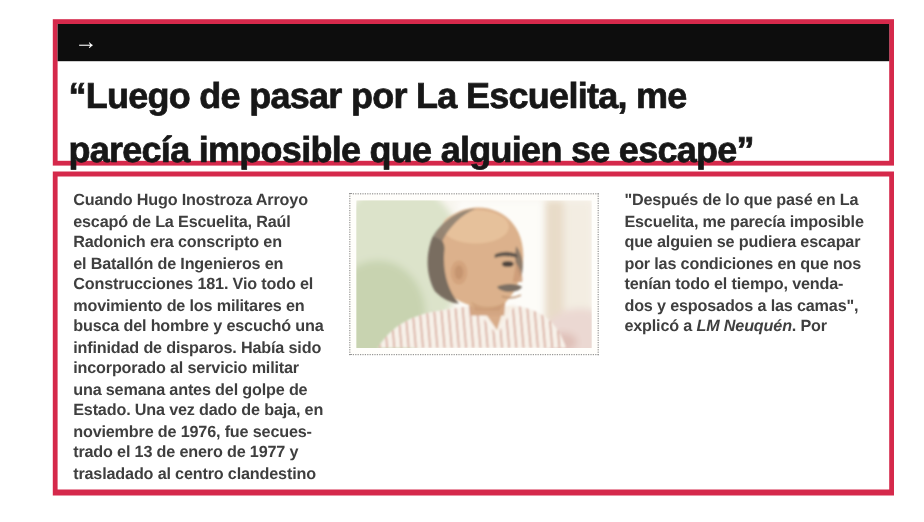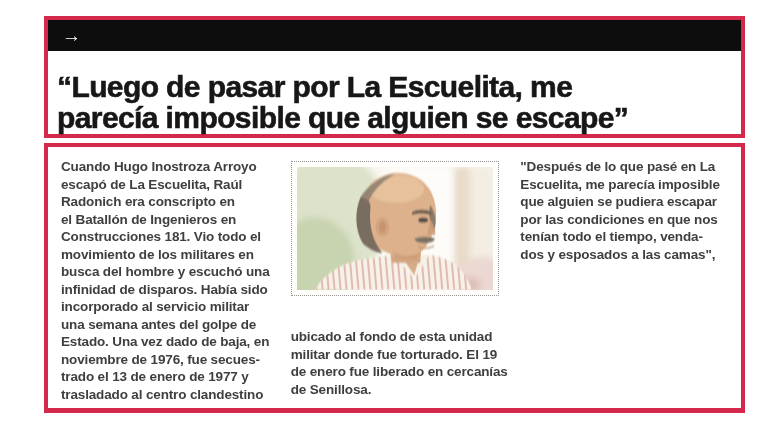--- a/index.html
+++ b/index.html
@@ -18,22 +18,22 @@
     position:absolute;left:44px;top:16px;width:701px;height:122px;
     border:4px solid var(--accent);background:#fff;
   }
   .kicker{
     height:31px;background:var(--kicker-bg);color:#fff;
     display:flex;align-items:center;padding:0 14px;
     font-size:16px;font-weight:bold;letter-spacing:0.6px;
   }
   .kicker .arrow{font-size:19px;margin-right:9px;line-height:1;}
   .headline{
-    margin:20px 8px 0 9px;
-    font-size:30px;line-height:31px;font-weight:bold;
+    margin:7px 8px 0 9px;
+    font-size:30px;line-height:45px;font-weight:bold;
     letter-spacing:-0.6px;color:var(--headline-text);
     white-space:pre-line;
     -webkit-text-stroke:0.6px var(--headline-text);
   }
 
   
   .body-box{
     position:absolute;left:44px;top:143px;width:701px;height:270px;
     border:4px solid var(--accent);border-bottom-width:5px;background:#fff;
     display:flex;gap:21px;padding:11px 12px 0 13px;
@@ -124,29 +124,26 @@
             <path d="M116,45 C122,42 130,42 135,45 L135,48 C129,46 121,46 116,48 Z" fill="#4f443a"></path>
             <ellipse cx="127" cy="53" rx="5" ry="2.6" fill="#3c332b"></ellipse>
             <path d="M134,52 C138,58 140,64 139,68 L131,68 Z" fill="#c89068" opacity="0.85"></path>
             <path d="M118,72 C124,69 134,69 139,72 C137,77 121,78 118,72 Z" fill="#6e6052"></path>
             <path d="M122,80 C128,82 134,81 138,79" stroke="#b07f58" stroke-width="1.2" fill="none"></path>
             <path d="M96,84 C104,90 116,90 124,85 L120,92 L100,92 Z" fill="#c08a60" opacity="0.5"></path>
           </g>
           <rect width="198" height="123" fill="#ffffff" opacity="0.1"></rect>
         </svg>
       </div>
-      <div class="caption pre">ubicado al fondo de esta unidad
-militar donde fue torturado. El 19
-de enero fue liberado en cercanías
-de Senillosa.</div>
     </div>
 
     <div class="col">
       <div class="pre">"Después de lo que pasé en La
 Escuelita, me parecía imposible
 que alguien se pudiera escapar
 por las condiciones en que nos
 tenían todo el tiempo, venda-
 dos y esposados a las camas",</div>
+      <div class="quote-line"><span>explicó a </span><i>LM Neuquén</i><span>. Por</span></div>
     </div>
 
   </section>
 </div>
 
 </body></html>

